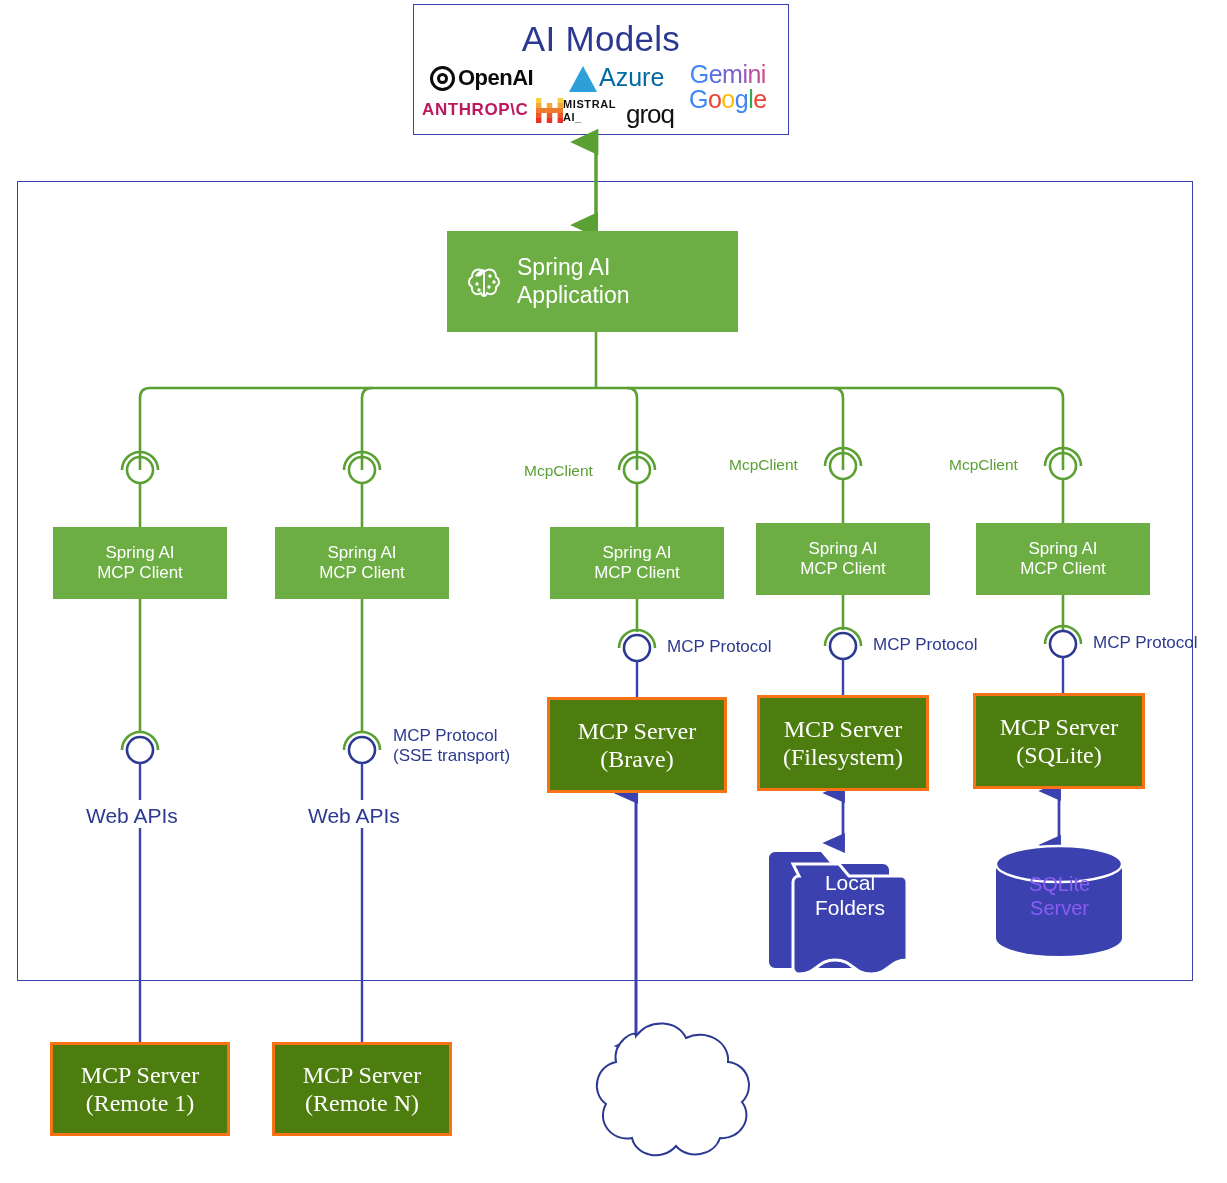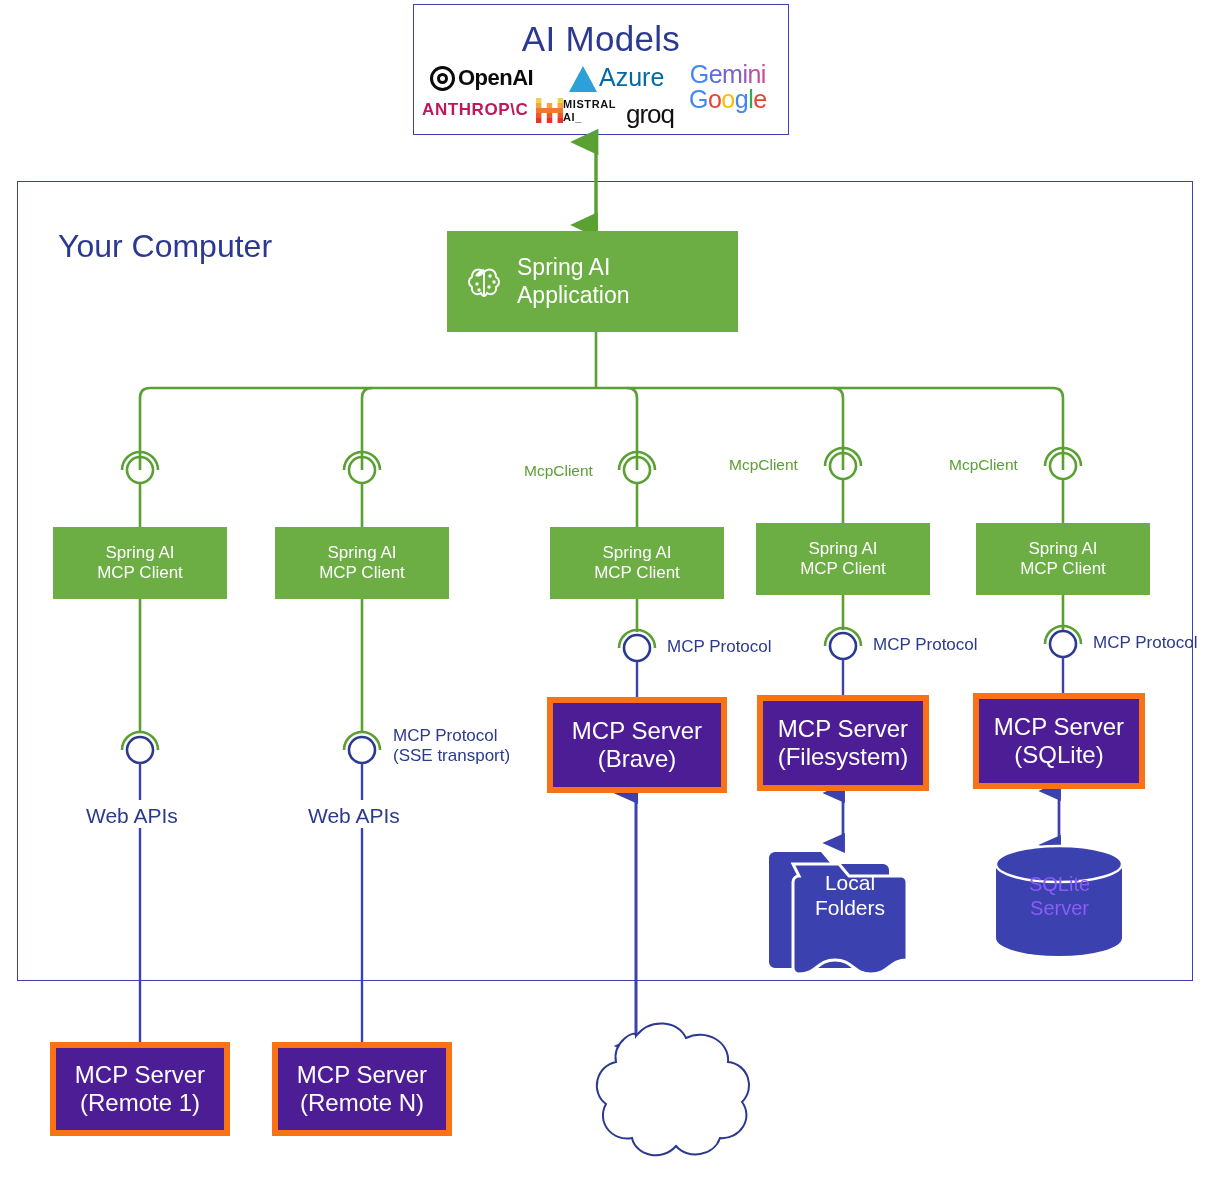--- a/index.html
+++ b/index.html
@@ -2,21 +2,21 @@
 <html><head>
 <meta charset="utf-8">
 <style>
   html,body{margin:0;padding:0;background:#ffffff;}
   body{width:1227px;height:1183px;font-family:"Liberation Sans",sans-serif;overflow:hidden;}
   #stage{position:relative;width:1227px;height:1183px;background:#fff;}
   svg.layer{position:absolute;left:0;top:0;width:1227px;height:1183px;pointer-events:none;}
 
   .node{position:absolute;box-sizing:border-box;display:flex;align-items:center;justify-content:center;text-align:center;}
   .green-box{background:#6CAE43;color:#ffffff;}
-  .blue-box{background:#4c1d95;color:#ffffff;border:6px solid #f97316;}
+  .blue-box{background:#4d7c0f;color:#ffffff;border:3px solid #f97316;font-family:Liberation Serif, serif;}
   .lbl{line-height:1.18;}
 
   .ai-models-box{position:absolute;left:413px;top:4px;width:376px;height:131px;border:1.6px solid #3B41AE;background:#fff;box-sizing:border-box;}
   .ai-title{position:absolute;left:0;right:0;top:14px;text-align:center;color:#2b3990;font-size:35px;letter-spacing:.3px;}
   .logo{position:absolute;display:flex;align-items:flex-end;}
 
   .openai-wrap{left:16px;top:60px;}
   .openai-mark{width:25px;height:25px;border-radius:50%;border:3.4px solid #0b0b0b;box-sizing:border-box;position:relative;}
   .openai-mark:before{content:"";position:absolute;left:50%;top:50%;width:11px;height:11px;margin:-5.5px 0 0 -5.5px;border-radius:50%;border:3px solid #0b0b0b;box-sizing:border-box;}
   .openai-txt{font-size:22px;font-weight:bold;color:#0b0b0b;margin-left:3px;letter-spacing:-.5px;}
@@ -109,21 +109,20 @@
           <span style="color:#4285F4">G</span><span style="color:#5b6ee1">e</span><span style="color:#7a63cf">m</span><span style="color:#9a5ab8">i</span><span style="color:#b9529f">n</span><span style="color:#cf4b8d">i</span>
         </div>
         <div class="google-txt">
           <span style="color:#4285F4">G</span><span style="color:#EA4335">o</span><span style="color:#FBBC05">o</span><span style="color:#4285F4">g</span><span style="color:#34A853">l</span><span style="color:#EA4335">e</span>
         </div>
       </div>
     </div>
   </div>
 
   <div class="outer-box"></div>
-  <div class="your-computer">Your Computer</div>
 
   <svg class="layer">
     <defs>
       <marker id="grnArrUp" markerWidth="10" markerHeight="10" refX="5" refY="8.6" orient="auto">
         <path d="M5,0 L9.4,9.4 L0.6,9.4 Z" fill="#5aa032"></path>
       </marker>
       <marker id="grnArrDn" markerWidth="10" markerHeight="10" refX="5" refY="0.8" orient="auto">
         <path d="M5,9.4 L0.6,0 L9.4,0 Z" fill="#5aa032"></path>
       </marker>
       <marker id="bluArrUp" markerWidth="10" markerHeight="10" refX="5" refY="8.6" orient="auto">

